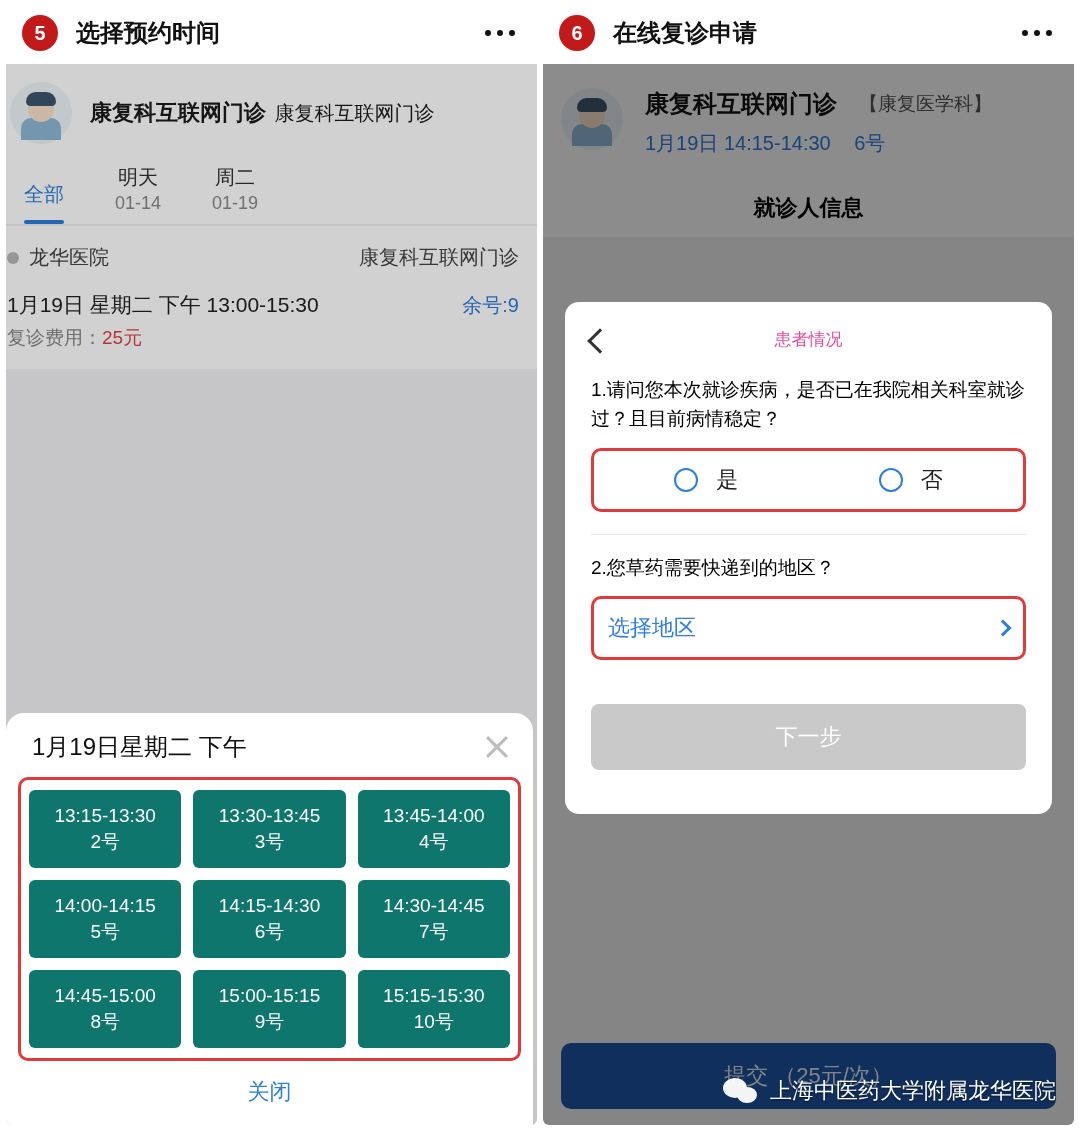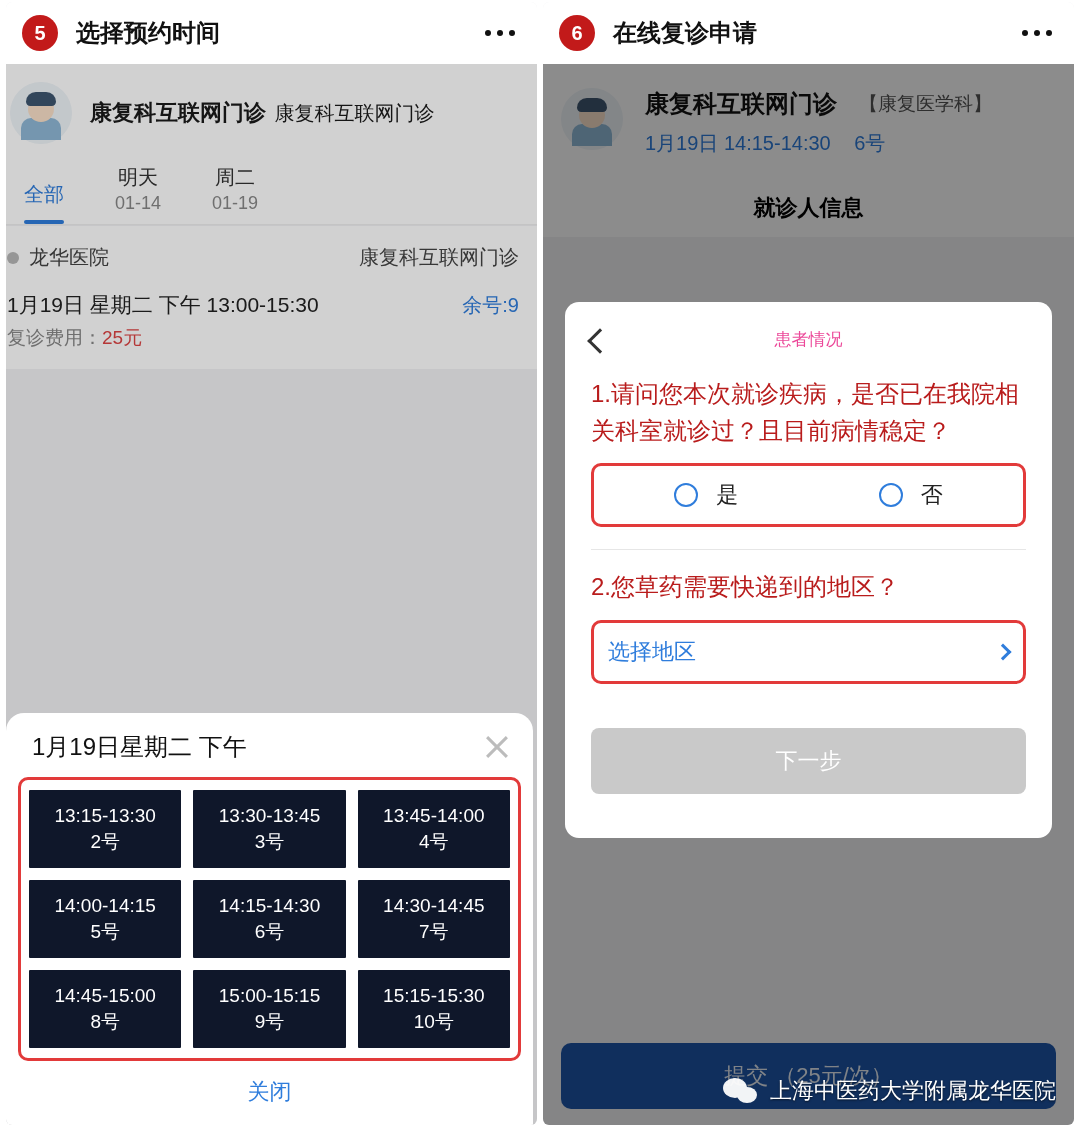--- a/index.html
+++ b/index.html
@@ -114,21 +114,21 @@
   .sheet-x::before { transform: translate(-50%,-50%) rotate(45deg); }
   .sheet-x::after  { transform: translate(-50%,-50%) rotate(-45deg); }
 
   .hl-box {
     border: 3px solid #e23a3a; border-radius: 10px;
     padding: 10px 8px; display:grid;
     grid-template-columns: repeat(3, 1fr);
     gap: 12px;
   }
   .ts {
-    background:#0f172a; color:#fff; border-radius:1px;
+    background:#0f766e; color:#fff; border-radius:6px;
     height:78px; display:flex; flex-direction:column;
     align-items:center; justify-content:center;
     font-size:19px; line-height:1.35;
   }
   .sheet-close {
     text-align:center; color:#2f7ddc; font-size:22px;
     padding: 16px 0 6px 0;
   }
 
   
@@ -158,21 +158,21 @@
     background:#fff; border-radius:14px;
     z-index:3; padding: 26px 26px 44px 26px;
   }
   .popup-hdr { position:relative; text-align:center; padding-bottom: 18px; }
   .popup-back {
     position:absolute; left:0; top:4px; width:18px; height:18px;
     border-left:3px solid #333; border-bottom:3px solid #333;
     transform: rotate(45deg);
   }
   .popup-title { font-size:17px; color:#ec4899; }
-  .q { font-size:24px; color:#b91c1c; line-height:1.55; margin: 6px 0 14px 0;}
+  .q { font-size:19px; color:#000000; line-height:1.55; margin: 6px 0 14px 0;}
   .yn-box {
     border:3px solid #e23a3a; border-radius:10px;
     padding: 14px 10px; display:flex; justify-content:space-around;
     margin-bottom: 22px;
   }
   .yn-opt { display:flex; align-items:center; font-size:22px; color:#222; }
   .radio {
     width:24px; height:24px; border-radius:50%;
     border:2px solid #2f7ddc; margin-right:18px;
   }

